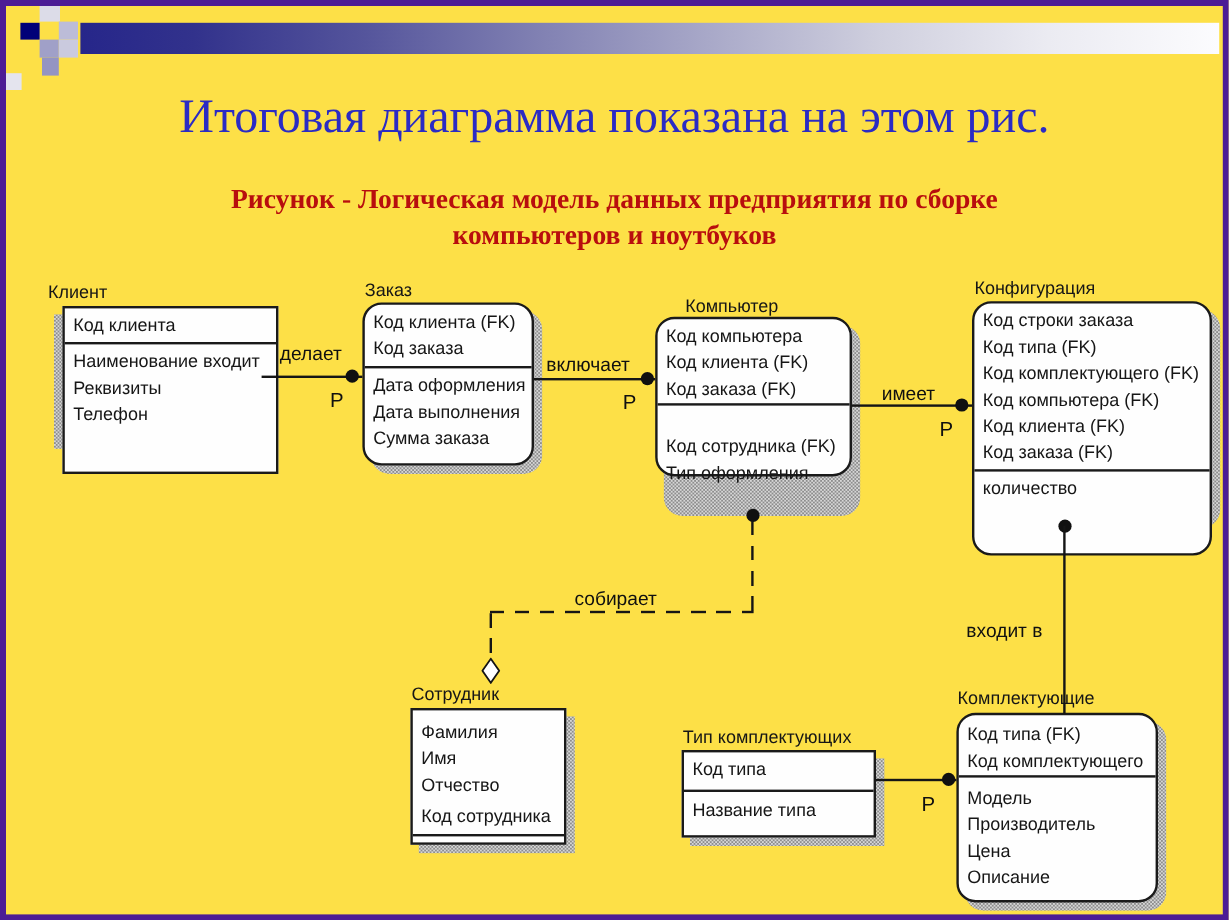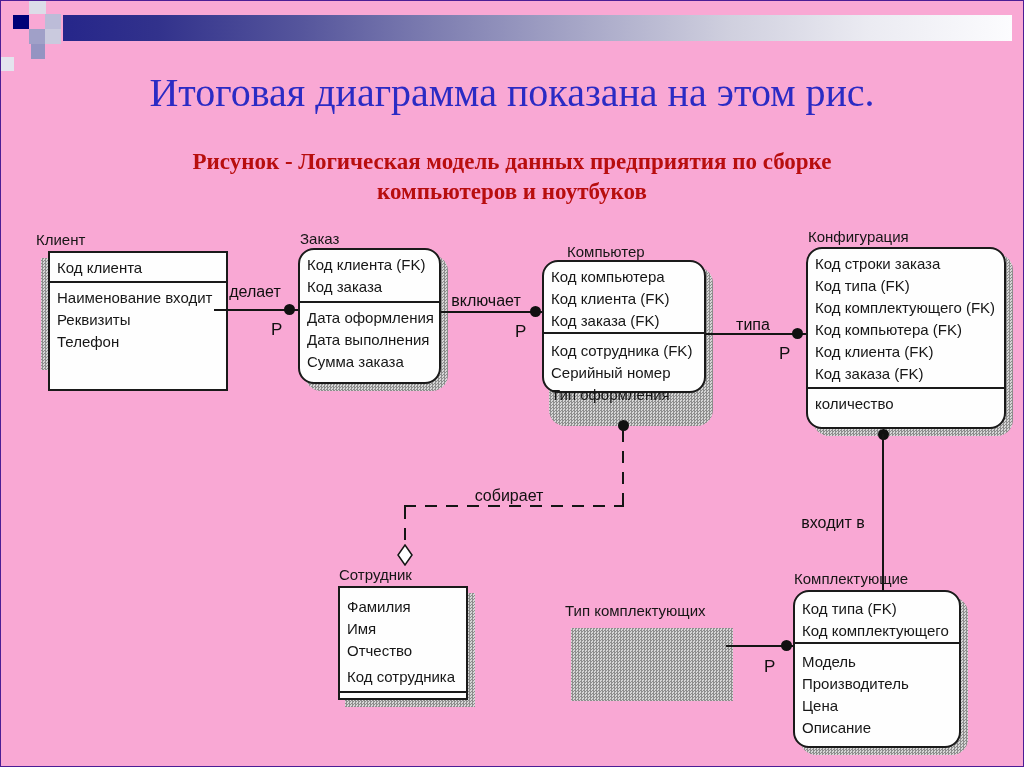--- a/index.html
+++ b/index.html
@@ -1,18 +1,18 @@
 <!DOCTYPE html>
 <html><head>
 <meta charset="utf-8">
 <style>
   html,body { margin:0; padding:0; background:#fff; }
   .slide {
     position:relative; width:1024px; height:767px;
-    background:#f9a8d4; border:1px solid #4c1d95; box-sizing:border-box;
+    background:#fde047; border:5px solid #4c1d95; box-sizing:border-box;
     overflow:hidden; font-family:"Liberation Sans", sans-serif; color:#141414;
   }
   
   .gbar {
     position:absolute; left:62px; top:14px; width:949px; height:26px;
     background:linear-gradient(to right,#26268a 0%,#32328c 10%,#55559c 25%,
       #8080b2 40%,#a8a8c8 55%,#cfcfde 70%,#ebebf2 85%,#fcfcfe 100%);
   }
   .sq { position:absolute; }
   
@@ -99,30 +99,29 @@
   </div>
 
   <div class="etitle" style="left:566px;top:242px">Компьютер</div>
   <div class="eshadow round" style="left:548px;top:266px;width:164px;height:159px"></div>
   <div class="ebox round" style="left:541px;top:259px;width:164px;height:133px">
     <div class="sec key" style="height:72px">
       <div class="attr">Код компьютера</div>
       <div class="attr">Код клиента (FK)</div>
       <div class="attr">Код заказа (FK)</div>
     </div>
-    <div class="sec" style="padding-top:6px">
+    <div class="sec" style="padding-top:24px">
       <div class="attr">Код сотрудника (FK)</div>
-      <div class="attr">Серийный номер</div>
       <div class="attr">Тип оформления</div>
     </div>
   </div>
 
   <div class="etitle" style="left:807px;top:227px">Конфигурация</div>
   <div class="eshadow round" style="left:812px;top:253px;width:200px;height:182px"></div>
-  <div class="ebox round" style="left:805px;top:246px;width:200px;height:182px">
+  <div class="ebox round" style="left:805px;top:246px;width:200px;height:212px">
     <div class="sec key" style="height:140px">
       <div class="attr">Код строки заказа</div>
       <div class="attr">Код типа (FK)</div>
       <div class="attr">Код комплектующего (FK)</div>
       <div class="attr">Код компьютера (FK)</div>
       <div class="attr">Код клиента (FK)</div>
       <div class="attr">Код заказа (FK)</div>
     </div>
     <div class="sec">
       <div class="attr">количество</div>
@@ -137,20 +136,28 @@
       <div class="attr">Имя</div>
       <div class="attr">Отчество</div>
     </div>
     <div class="sec key" style="height:31px">
       <div class="attr">Код сотрудника</div>
     </div>
   </div>
 
   <div class="etitle" style="left:564px;top:601px">Тип комплектующих</div>
   <div class="eshadow" style="left:570px;top:627px;width:162px;height:73px"></div>
+  <div class="ebox" style="left:563px;top:620px;width:162px;height:73px">
+    <div class="sec key" style="height:33px">
+      <div class="attr">Код типа</div>
+    </div>
+    <div class="sec" style="padding-top:5px">
+      <div class="attr">Название типа</div>
+    </div>
+  </div>
 
   <div class="etitle" style="left:793px;top:569px">Комплектующие</div>
   <div class="eshadow round" style="left:799px;top:596px;width:168px;height:158px"></div>
   <div class="ebox round" style="left:792px;top:589px;width:168px;height:158px">
     <div class="sec key" style="height:52px;padding-top:6px">
       <div class="attr">Код типа (FK)</div>
       <div class="attr">Код комплектующего</div>
     </div>
     <div class="sec" style="padding-top:7px">
       <div class="attr">Модель</div>
@@ -163,21 +170,21 @@
   <div class="rlabel" style="left:222px;top:282px;width:64px">делает</div>
   <div class="rline" style="left:213px;top:308px;width:84px;height:2px"></div>
   <div class="dot" style="left:283px;top:303px"></div>
   <div class="pcard" style="left:270px;top:319px">P</div>
 
   <div class="rlabel" style="left:448px;top:291px;width:74px">включает</div>
   <div class="rline" style="left:440px;top:310px;width:101px;height:2px"></div>
   <div class="dot" style="left:529px;top:305px"></div>
   <div class="pcard" style="left:514px;top:321px">P</div>
 
-  <div class="rlabel" style="left:724px;top:315px;width:56px">типа</div>
+  <div class="rlabel" style="left:724px;top:315px;width:56px">имеет</div>
   <div class="rline" style="left:705px;top:332px;width:100px;height:2px"></div>
   <div class="dot" style="left:791px;top:327px"></div>
   <div class="pcard" style="left:778px;top:343px">P</div>
 
   <div class="dot" style="left:617px;top:419px"></div>
   <div class="vdash" style="left:621px;top:429px;height:76px"></div>
   <div class="hdash" style="left:403px;top:504px;width:220px"></div>
   <div class="vdash" style="left:403px;top:506px;height:38px"></div>
   <svg class="dia" style="left:396px;top:543px" width="16" height="22">
     <polygon points="8,1 15,11 8,21 1,11" fill="#ffffff" stroke="#151515" stroke-width="1.5"></polygon>

